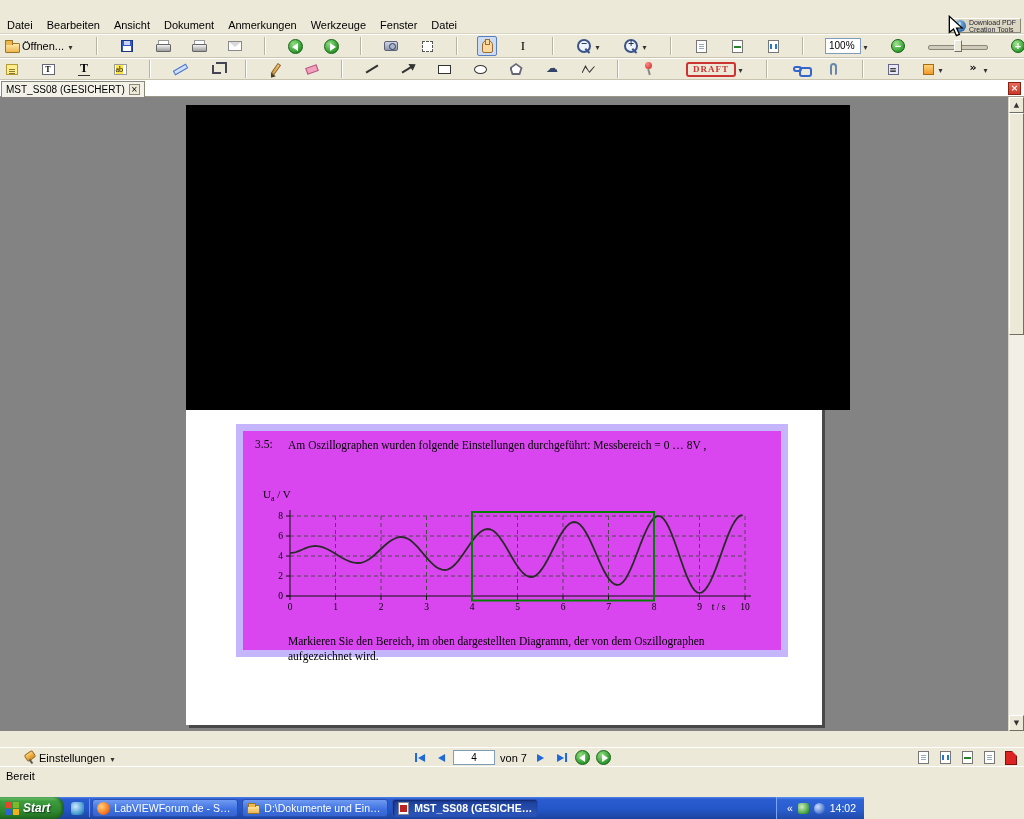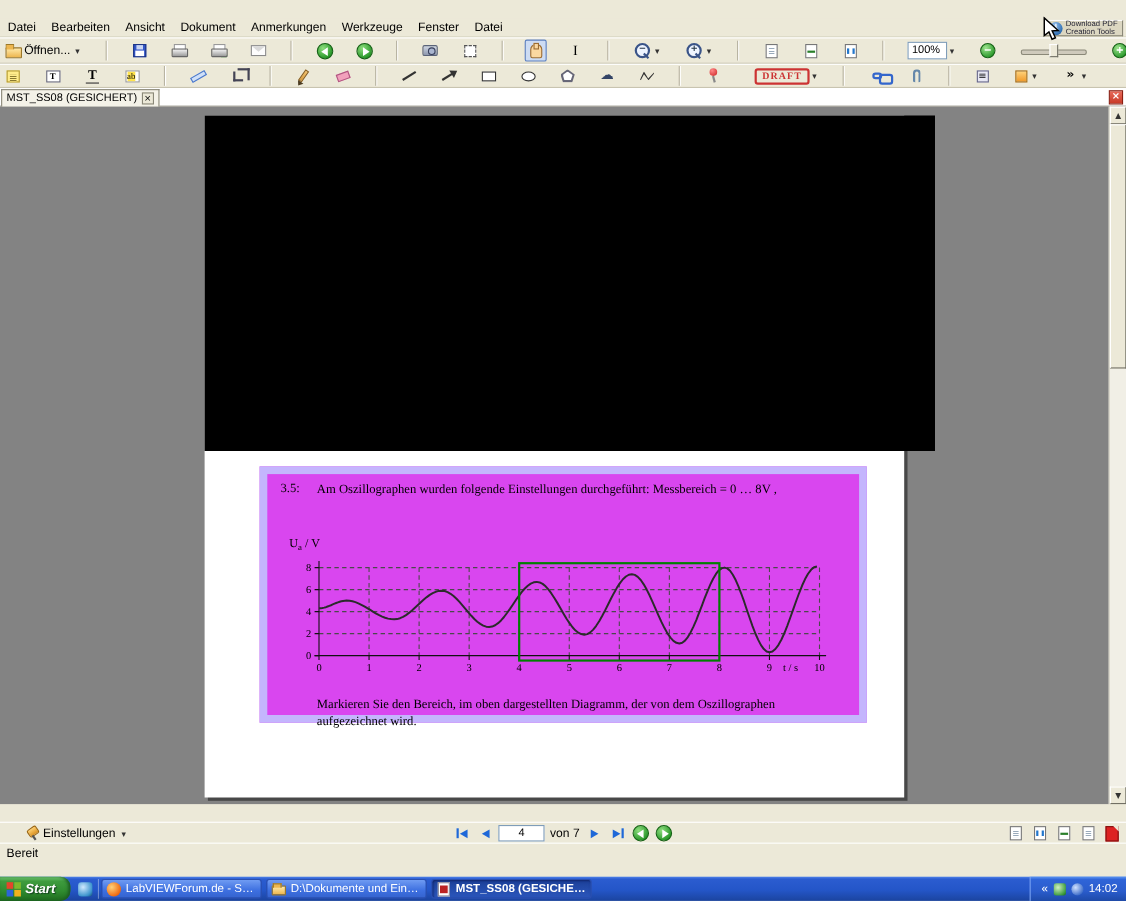--- a/index.html
+++ b/index.html
@@ -166,21 +166,21 @@
 .nbar{width:2px;height:9px;background:#1e68d8}
 .page-input{width:42px;height:15px;border:1px solid #7f9db9;text-align:center;font-size:10px;font-family:"Liberation Sans",sans-serif}
 .von{font-size:11px;margin:0 2px}
 .nav-right{position:absolute;right:3px;top:1px;display:flex;align-items:center;gap:2px;height:17px}
 
 
 .statusbar{position:absolute;left:0;top:766px;width:1024px;height:31px;background:#ece9d8;border-top:1px solid #fff;font-size:11px}
 .statusbar .st{position:absolute;left:6px;top:3px}
 
 
-.taskbar{position:absolute;left:0;top:797px;width:1024px;height:22px;background:linear-gradient(180deg,#4f83ea 0%,#2b5cd0 10%,#2456c8 55%,#1b449f 100%);display:flex;align-items:center}
+.taskbar{position:absolute;left:0;top:797px;width:864px;height:22px;background:linear-gradient(180deg,#4f83ea 0%,#2b5cd0 10%,#2456c8 55%,#1b449f 100%);display:flex;align-items:center}
 .start-btn{height:22px;padding:0 14px 0 6px;border-radius:0 9px 9px 0;background:linear-gradient(180deg,#7ed77e 0%,#3f9c3f 18%,#2f8b2f 60%,#1f6b1f 100%);display:flex;align-items:center;gap:4px;color:#fff;font:bold italic 12px "Liberation Sans",sans-serif;text-shadow:1px 1px 1px #14401f;box-shadow:inset -2px 0 3px #1b5a23;flex:none}
 .flag{width:13px;height:13px;display:grid;grid-template-columns:6px 6px;grid-template-rows:6px 6px;gap:1px}
 .flag i{display:block}
 .f1{background:#e4452c}.f2{background:#7eb92c}.f3{background:#2c64d8}.f4{background:#f2b21d}
 .ql{display:flex;align-items:center;padding:0 5px;gap:3px;border-right:1px solid rgba(255,255,255,.35);height:18px;margin-left:2px;flex:none}
 .ic-ql{width:13px;height:13px;background:radial-gradient(circle at 35% 35%,#cfe8ff,#3a93cc 70%,#14476e);border-radius:3px}
 #task-items{display:flex;align-items:center;height:22px}
 .taskbtn{width:146px;height:18px;margin:0 2px;border-radius:3px;background:linear-gradient(180deg,#6f9bf2,#3d6fe0 60%,#3564cf);border:1px solid #2a4fb0;display:flex;align-items:center;gap:4px;padding:0 4px;color:#fff;font-size:10.5px;white-space:nowrap;overflow:hidden;flex:none}
 .taskbtn.active{background:linear-gradient(180deg,#1c4098,#2b56bc);box-shadow:inset 1px 1px 2px #10246a;font-weight:bold}
 .taskbtn .tb-label{overflow:hidden;text-overflow:ellipsis}

